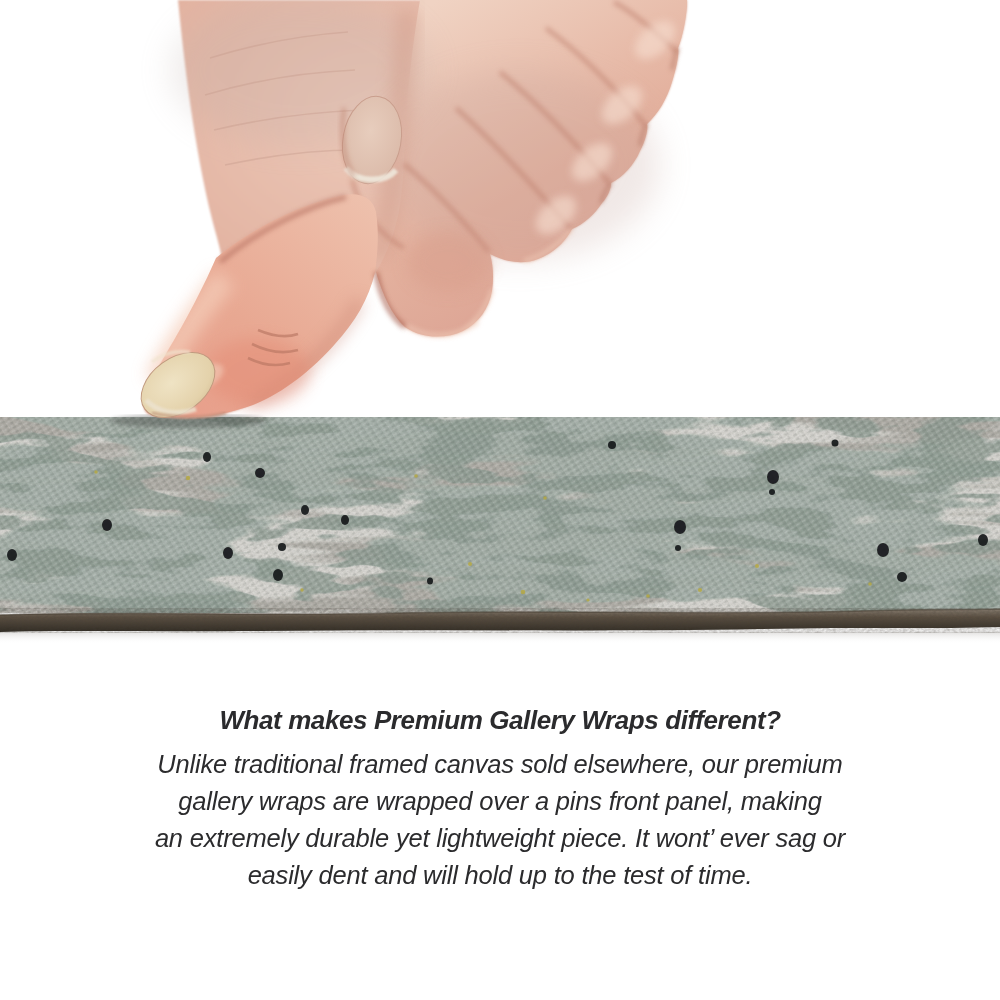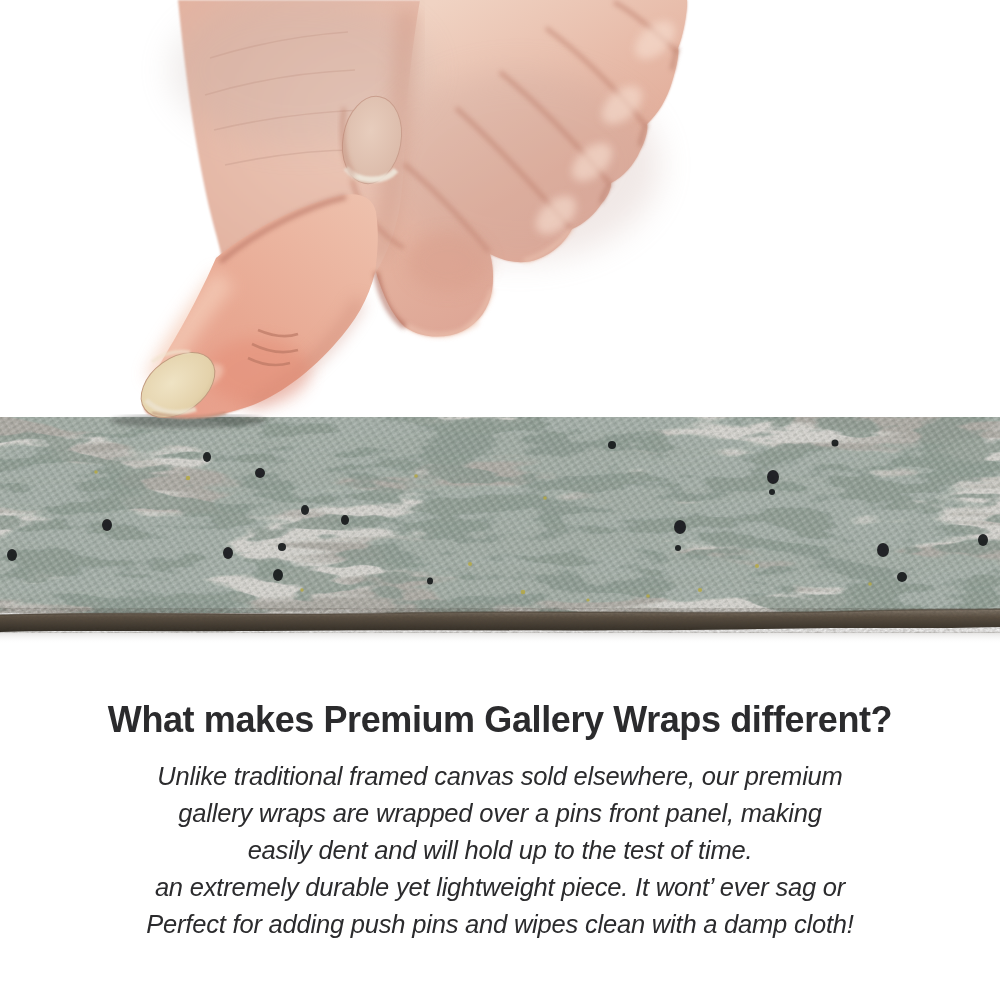--- a/index.html
+++ b/index.html
@@ -8,22 +8,22 @@
     font-family:"Liberation Sans",sans-serif;
   }
   .hand-svg{position:absolute;left:0;top:0;width:1000px;height:432px;z-index:3;}
   .strip-wrap{position:absolute;left:0;top:414px;width:1000px;height:235px;z-index:2;}
   .strip-wrap svg{display:block;width:1000px;height:235px;}
   .caption{
     position:absolute;left:0;top:700px;width:1000px;text-align:center;z-index:4;
     color:#2b2b2d;
   }
   .caption h1{
-    margin:0 0 18px 0;
-    font-weight:700;font-size:36px;line-height:40px;
+    margin:0 0 6px 0;
+    font-style:italic;font-weight:700;font-size:26px;line-height:40px;
     letter-spacing:-0.4px;
   }
   .caption .line{
     margin:0;
     font-style:italic;font-weight:400;font-size:25.5px;line-height:37px;
     letter-spacing:-0.2px;
   }
 </style>
 </head>
 <body>
@@ -311,18 +311,17 @@
       </g>
 
       <rect x="0" y="218" width="1000" height="12" fill="url(#dropFade)"></rect>
     </svg>
   </div>
 
   <div class="caption">
     <h1>What makes Premium Gallery Wraps different?</h1>
     <p class="line">Unlike traditional framed canvas sold elsewhere, our premium</p>
     <p class="line">gallery wraps are wrapped over a pins front panel, making</p>
+    <p class="line">an extremely durable yet lightweight piece. It wont’ ever sag or</p>
     <p class="line">easily dent and will hold up to the test of time.</p>
-    <p class="line">an extremely durable yet lightweight piece. It wont’ ever sag or</p>
-    <p class="line">Perfect for adding push pins and wipes clean with a damp cloth!</p>
   </div>
 
 </div>
 
 </body></html>

